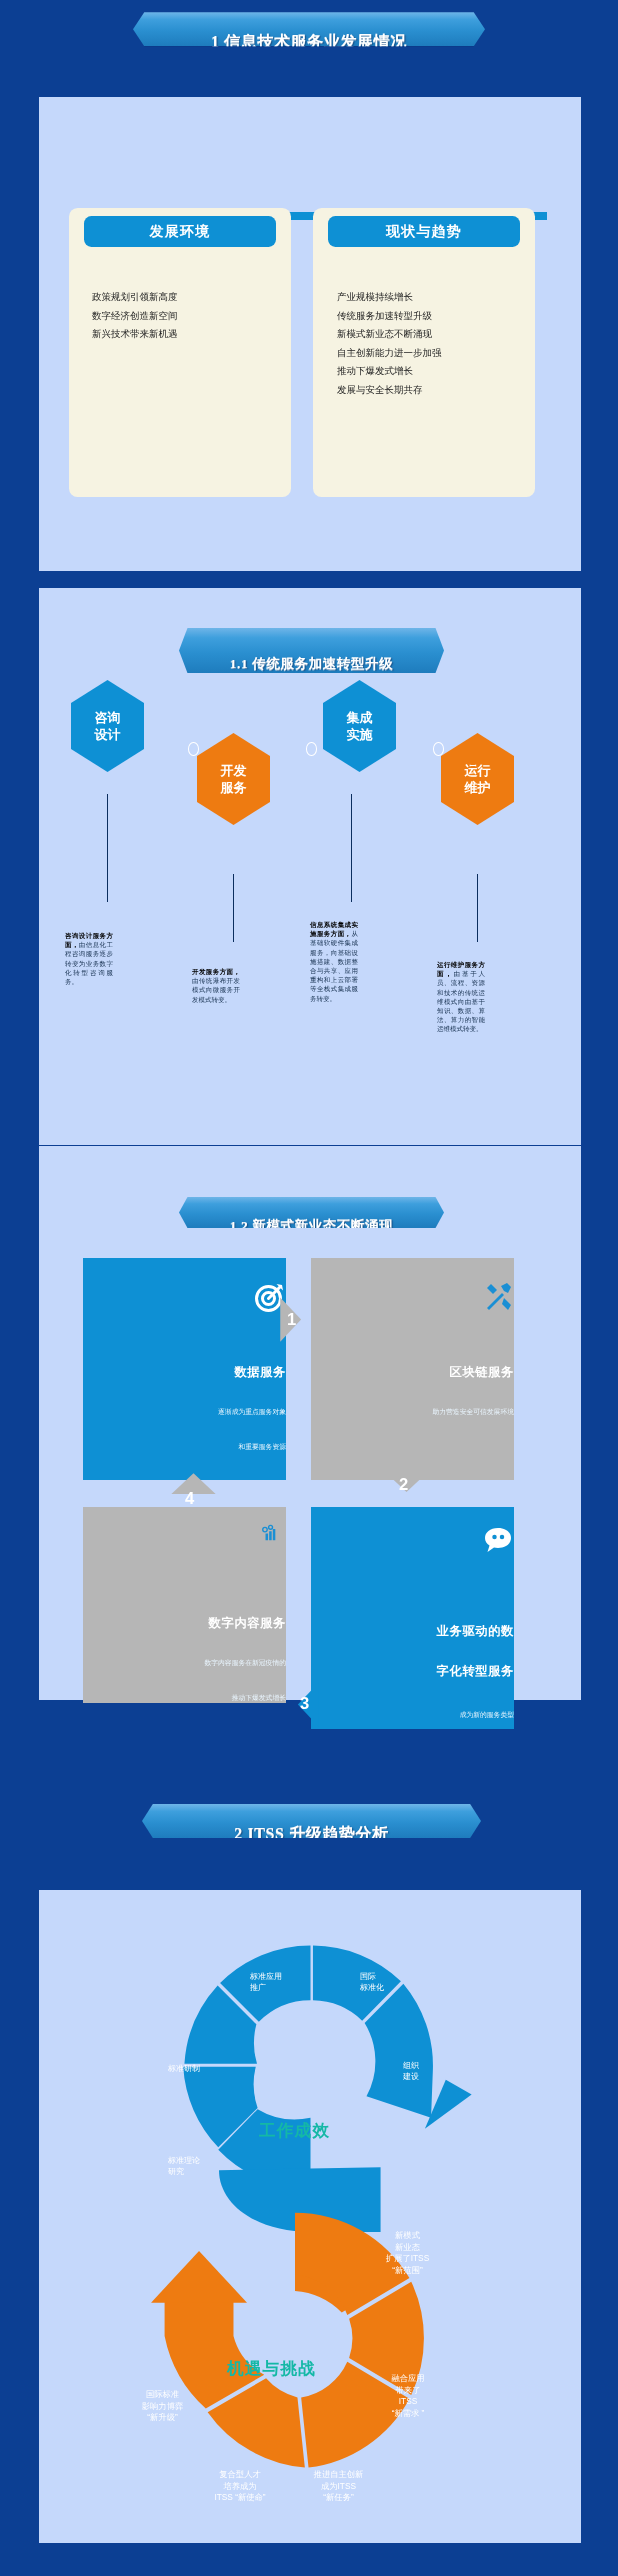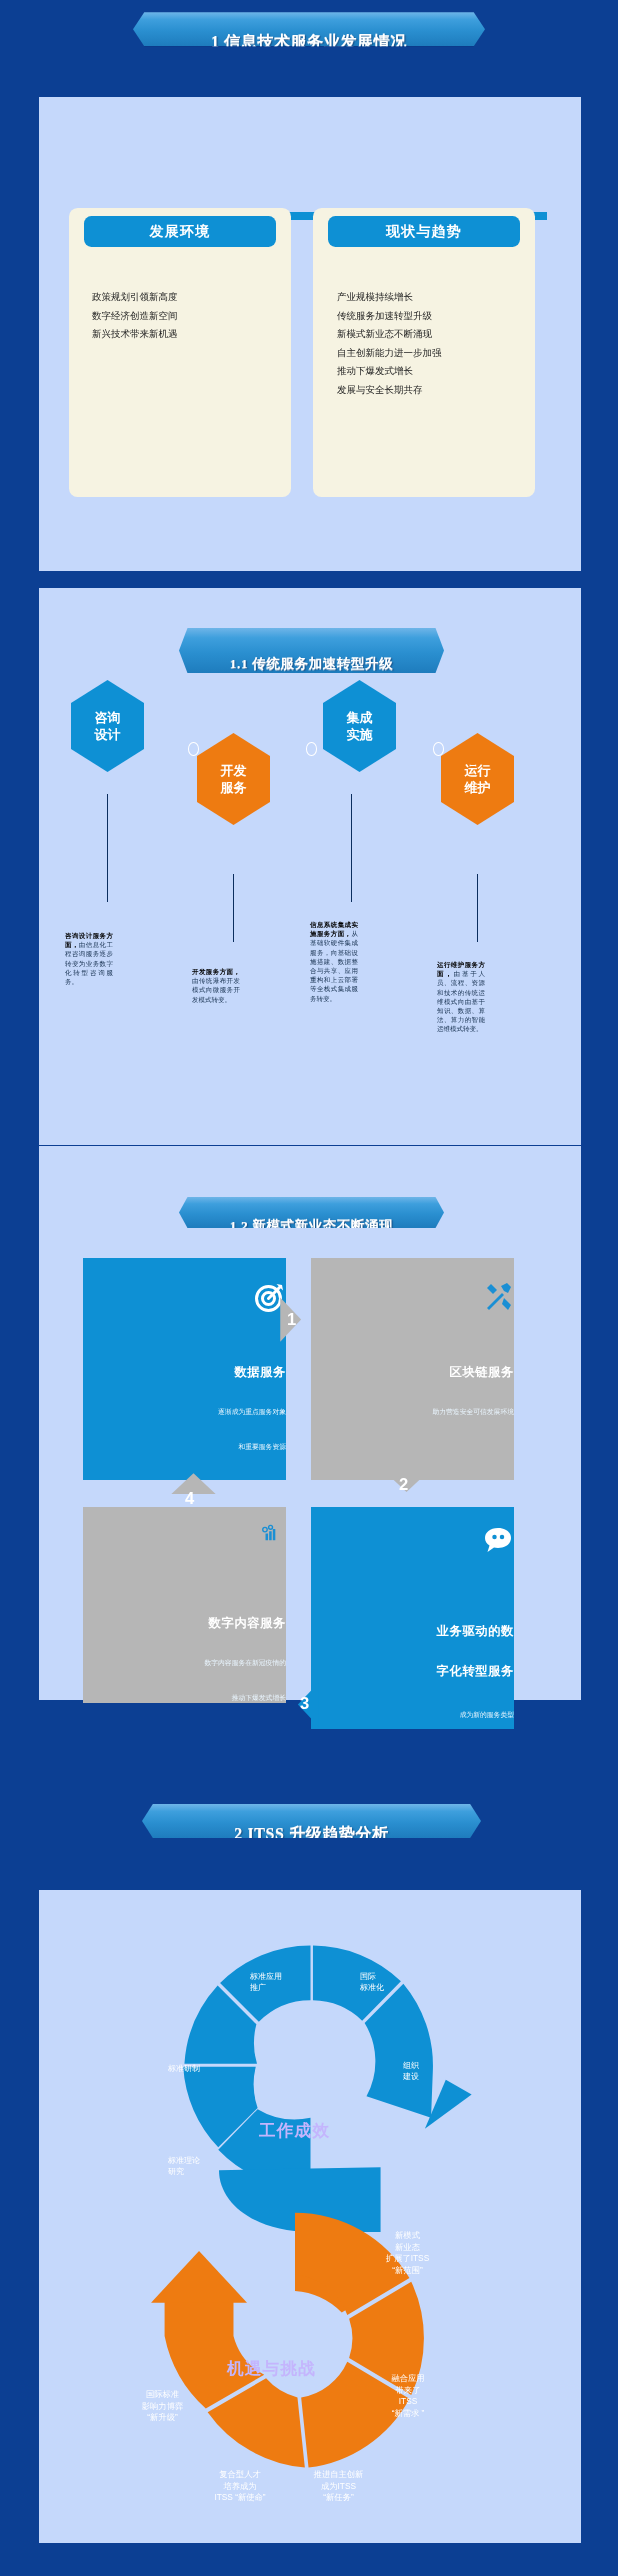--- a/index.html
+++ b/index.html
@@ -67,21 +67,21 @@
   .qtitle{ color:#fff; font-size:12.3px; font-weight:bold; letter-spacing:0.6px; text-align:center; line-height:16px;}
   .qsub{ color:#eaf6ff; font-size:6.8px; line-height:10.5px; text-align:center; margin-top:3.1px;}
   .qicon{ width:32px; height:32px; }
   .arrowN{ position:absolute; font-weight:bold; color:#fff; font-size:16.6px; z-index:9;
            font-family:"Liberation Sans",sans-serif; }
   .tri{ position:absolute; z-index:8; }
 
   
   .circwrap{ position:absolute; }
   .seglabel{ position:absolute; color:#fff; text-align:left; line-height:10.5px; font-size:8px; }
-  .centerlabel{ position:absolute; color:#c4b5fd; font-weight:bold; font-size:16.6px; letter-spacing:1.2px; }
+  .centerlabel{ position:absolute; color:#14b8a6; font-weight:bold; font-size:16.6px; letter-spacing:1.2px; }
   .seglabelO{ position:absolute; color:#fff; text-align:center; line-height:11.7px; font-size:8.3px; }
 </style>
 </head>
 <body>
 
 <div class="page">
 
   <div class="ribbon" style="left:133px; top:12.3px; width:352px;">
     <span>1 信息技术服务业发展情况</span>
   </div>

